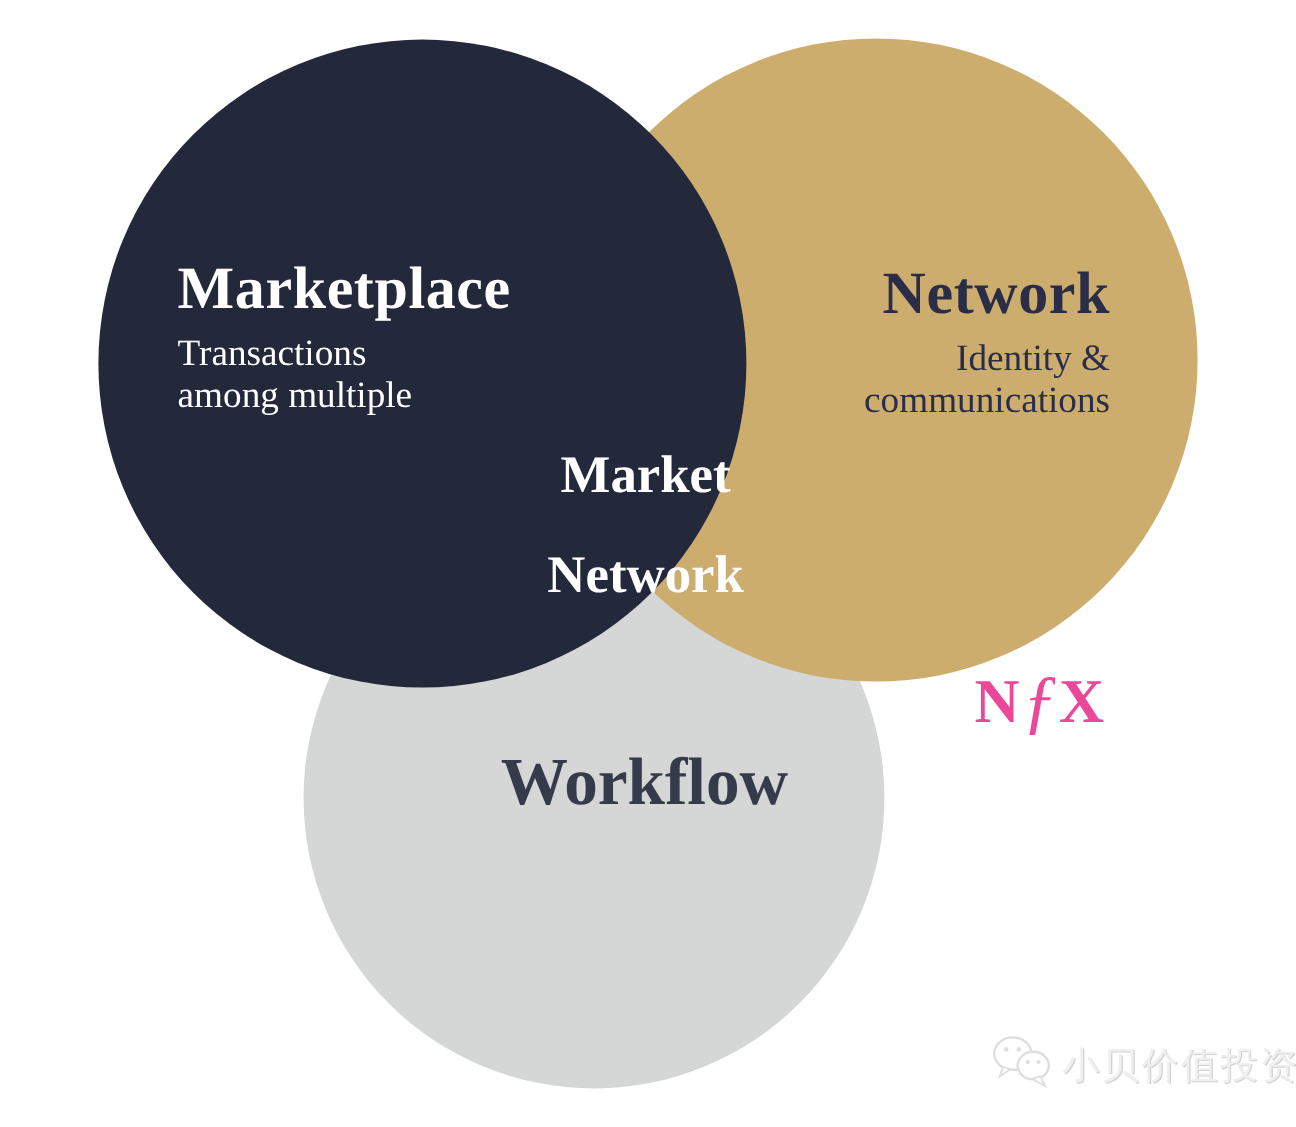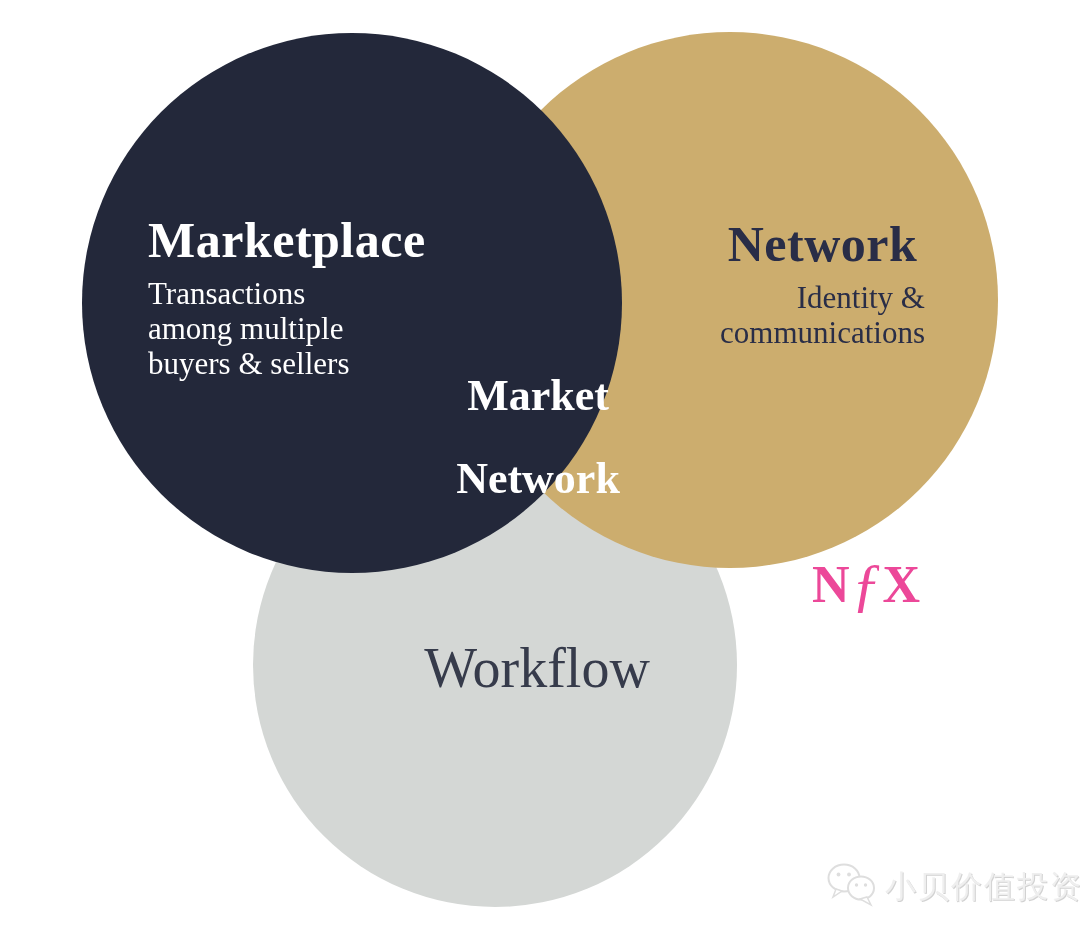--- a/index.html
+++ b/index.html
@@ -34,21 +34,20 @@
   .label-block {
     position: absolute;
     z-index: 5;
   }
   .circle-title {
     font-size: 50px;
     font-weight: bold;
     line-height: 1.06;
     letter-spacing: 0.5px;
     white-space: nowrap;
-    text-align: center;
   }
   .circle-desc {
     font-size: 31px;
     line-height: 35px;
     margin-top: 9px;
     white-space: nowrap;
   }
   #marketplace-label {
     left: 148px; top: 214px;
     color: #ffffff;
@@ -70,23 +69,22 @@
     white-space: nowrap;
   }
   #workflow-label {
     left: 537px; top: 620px;
     transform: translateX(-50%);
     text-align: center;
     color: #363b4b;
   }
   .workflow-title {
     font-size: 56px;
-    font-weight: normal;
+    font-weight: bold;
     white-space: nowrap;
-    margin-top: 16px;
   }
   .workflow-sub {
     font-size: 35px;
     margin-top: 12px;
     white-space: nowrap;
   }
   #nfx-logo {
     left: 812px; top: 548px;
     color: #1b2034;
     white-space: nowrap;
@@ -126,21 +124,20 @@
 
 <div class="circle" id="circle-workflow" style="background: rgb(212, 215, 213);"></div>
 <div class="circle" id="circle-network" style="background: rgb(204, 173, 110);"></div>
 <div class="circle" id="circle-marketplace" style="background: rgb(35, 40, 58);"></div>
 
 <div class="label-block" id="marketplace-label" style="color: rgb(255, 255, 255);">
   <div class="circle-title">Marketplace</div>
   <div class="circle-desc">
     <div>Transactions</div>
     <div>among multiple</div>
-    <div>buyers &amp; sellers</div>
   </div>
 </div>
 
 <div class="label-block" id="network-label" style="color: rgb(41, 45, 71);">
   <div class="circle-title">Network</div>
   <div class="circle-desc">
     <div>Identity &amp;</div>
     <div>communications</div>
   </div>
 </div>

